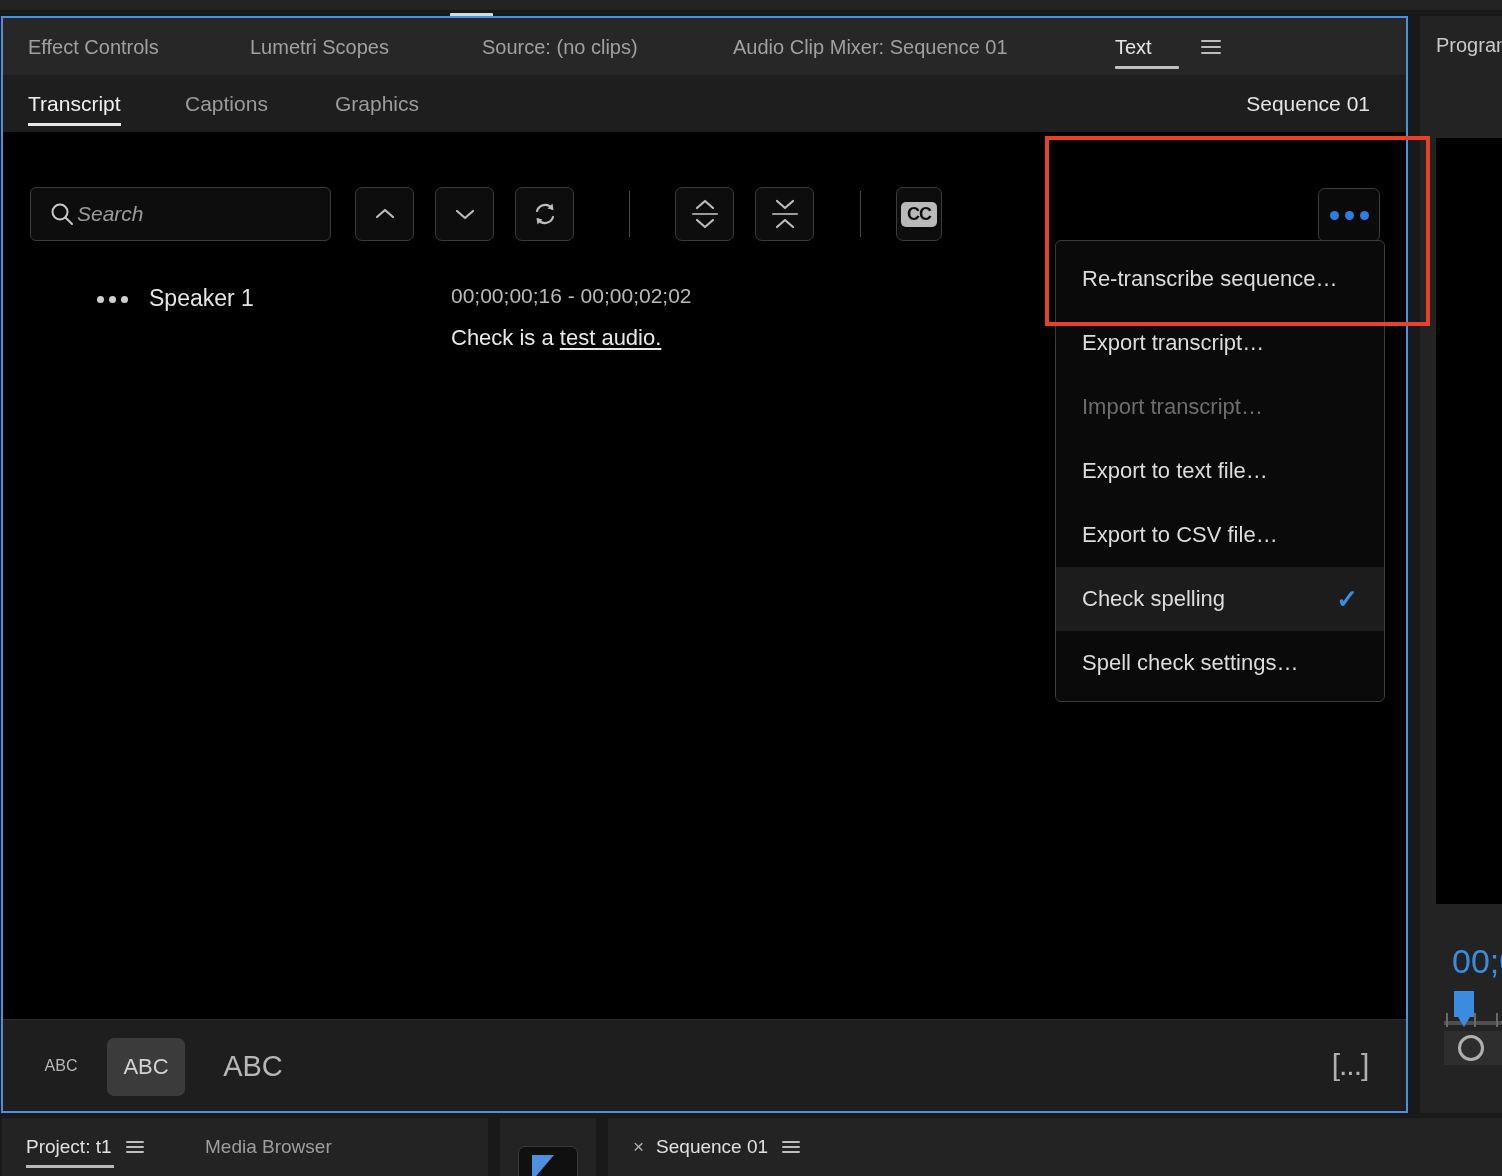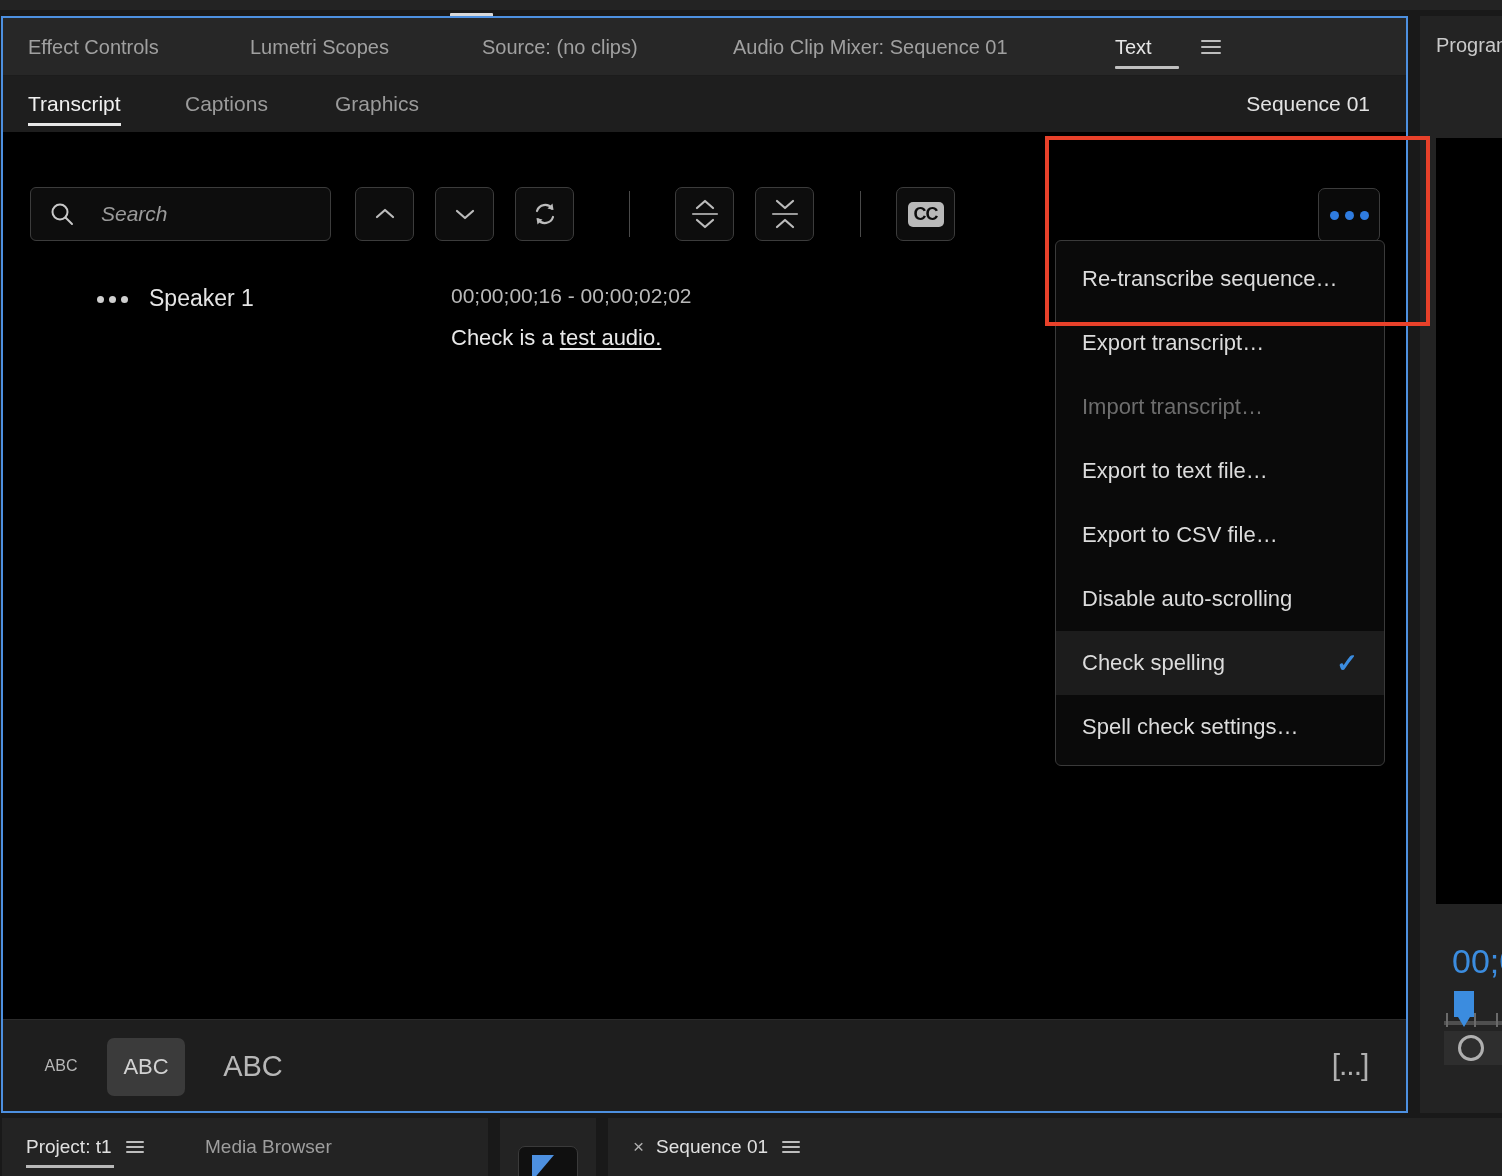--- a/index.html
+++ b/index.html
@@ -77,21 +77,21 @@
   .search-box {
     position: absolute; left: 27px; top: 55px; width: 301px; height: 54px;
     background: #0d0d0d; border: 1px solid #3c3c3c; border-radius: 6px;
     display: flex; align-items: center;
   }
   .search-box .mag { margin-left: 18px; flex: 0 0 auto; }
   .search-input {
     background: transparent; border: none; outline: none;
     color: #b6b6b6; font-size: 21px; font-style: italic;
     font-family: "Liberation Sans", sans-serif;
-    margin-left: 26px; width: 210px;
+    margin-left: 2px; width: 210px;
   }
   .search-input::placeholder { color: #9a9a9a; font-style: italic; opacity: 1; }
 
   .tbtn {
     position: absolute; top: 55px; height: 54px;
     background: #0d0d0d; border: 1px solid #3c3c3c; border-radius: 7px;
     display: flex; align-items: center; justify-content: center;
     cursor: default;
   }
   .tsep {
@@ -348,21 +348,21 @@
       <div class="tbtn" style="left:752px; width:59px;">
         <svg width="34" height="36" viewBox="0 0 34 36">
           <polyline points="9,5 17,12 25,5" fill="none" stroke="#bcbcbc" stroke-width="2.2" stroke-linecap="round" stroke-linejoin="round"></polyline>
           <line x1="5" y1="18" x2="29" y2="18" stroke="#9a9a9a" stroke-width="2.2" stroke-linecap="round"></line>
           <polyline points="9,31 17,24 25,31" fill="none" stroke="#bcbcbc" stroke-width="2.2" stroke-linecap="round" stroke-linejoin="round"></polyline>
         </svg>
       </div>
 
       <div class="tsep" style="left:857px"></div>
 
-      <div class="tbtn" style="left:893px; width:59px;">
+      <div class="tbtn" style="left:893px; width:46px;">
         <span class="cc-icon">CC</span>
       </div>
     </div>
 
     <div class="kebab-btn">
       <span></span>
       <span></span>
       <span></span>
     </div>
 
@@ -399,23 +399,20 @@
     </div>
     <div class="menu-item disabled">
       <span>Import transcript…</span>
     </div>
     <div class="menu-item">
       <span>Export to text file…</span>
     </div>
     <div class="menu-item">
       <span>Export to CSV file…</span>
     </div>
-    <div class="menu-item">
-      <span>Disable auto-scrolling</span>
-    </div>
     <div class="menu-item hl">
       <span>Check spelling</span>
       <span class="check">✓</span>
     </div>
     <div class="menu-item">
       <span>Spell check settings…</span>
     </div>
   </div>
 
   <div class="red-box"></div>

